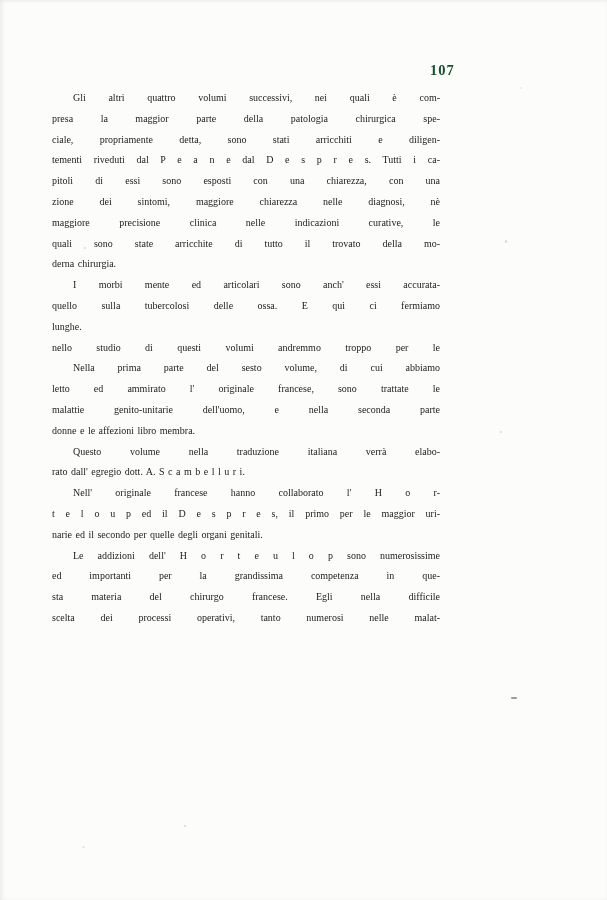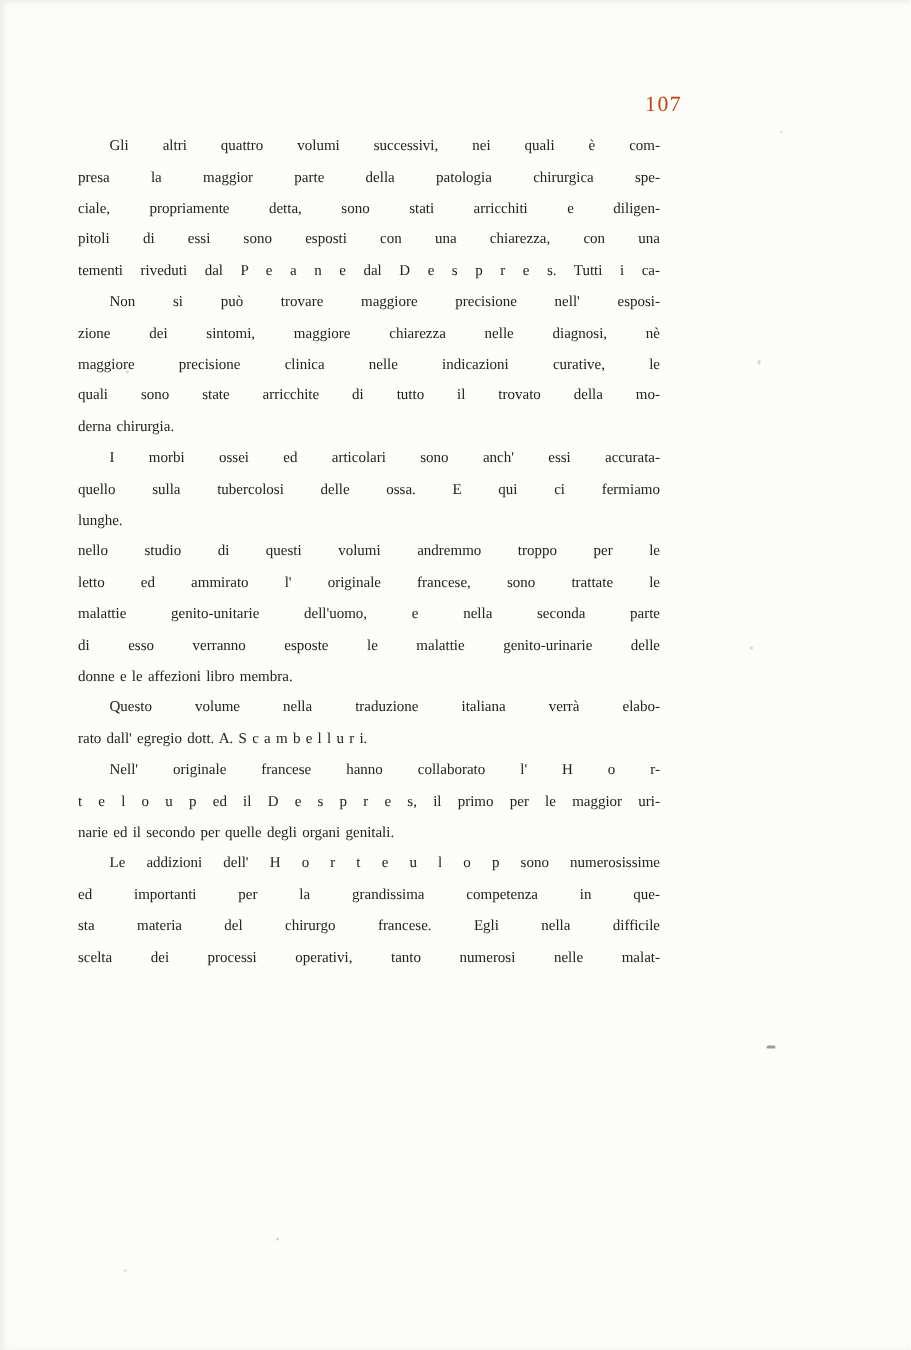--- a/index.html
+++ b/index.html
@@ -15,23 +15,23 @@
     overflow: hidden;
     font-family: "Liberation Serif", "DejaVu Serif", serif;
     color: #232220;
     box-shadow: inset 3px 0 4px rgba(0,0,0,0.05), inset 0 2px 3px rgba(0,0,0,0.03);
   }
   .page-number {
     position: absolute;
     top: 62px;
     left: 430px;
     font-size: 14.5px;
-    font-weight: normal;
+    font-weight: bold;
     letter-spacing: 1px;
-    color: #c2410c;
+    color: #14532d;
   }
   .text-block {
     position: absolute;
     top: 88px;
     left: 52px;
     width: 388px;
     font-size: 10px;
     line-height: 20.8px;
     word-spacing: 1px;
   }
@@ -71,44 +71,43 @@
 <div class="page">
 
   <div class="page-number">107</div>
 
   <div class="text-block">
 
     <p class="para">
       <span class="line first">Gli altri quattro volumi successivi, nei quali è com-</span>
       <span class="line">presa la maggior parte della patologia chirurgica spe-</span>
       <span class="line">ciale, propriamente detta, sono stati arricchiti e diligen-</span>
+      <span class="line">tementi riveduti dal P e a n e dal D e s p r e s. Tutti i ca-</span>
       <span class="line">pitoli di essi sono esposti con una chiarezza, con una</span>
-      <span class="line">tementi riveduti dal P e a n e dal D e s p r e s. Tutti i ca-</span>
     </p>
 
 
     <p class="para">
-      <span class="line first">Non si può trovare maggiore precisione nell' esposi-</span>
       <span class="line">zione dei sintomi, maggiore chiarezza nelle diagnosi, nè</span>
       <span class="line">maggiore precisione clinica nelle indicazioni curative, le</span>
       <span class="line">quali sono state arricchite di tutto il trovato della mo-</span>
       <span class="line last">derna chirurgia.</span>
     </p>
 
     <p class="para">
-      <span class="line first">I morbi ossei ed articolari sono anch' essi accurata-</span>
+      <span class="line first">I morbi mente ed articolari sono anch' essi accurata-</span>
       <span class="line">quello sulla tubercolosi delle ossa. E qui ci fermiamo</span>
       <span class="line last">lunghe.</span>
       <span class="line">nello studio di questi volumi andremmo troppo per le</span>
     </p>
 
     <p class="para">
+      <span class="line first">Nella prima parte del sesto volume, di cui abbiamo</span>
       <span class="line">letto ed ammirato l' originale francese, sono trattate le</span>
       <span class="line">malattie genito-unitarie dell'uomo, e nella seconda parte</span>
-      <span class="line">di esso verranno esposte le malattie genito-urinarie delle</span>
       <span class="line last">donne e le affezioni libro membra.</span>
     </p>
 
     <p class="para">
       <span class="line first">Questo volume nella traduzione italiana verrà elabo-</span>
       <span class="line last">rato dall' egregio dott. A. S c a m b e l l u r i.</span>
     </p>
 
     <p class="para">
       <span class="line first">Nell' originale francese hanno collaborato l' H o r-</span>

